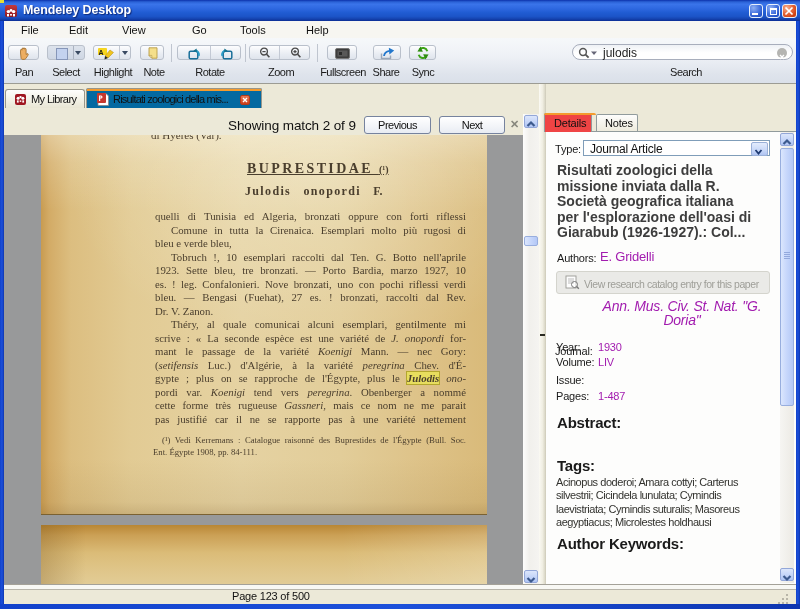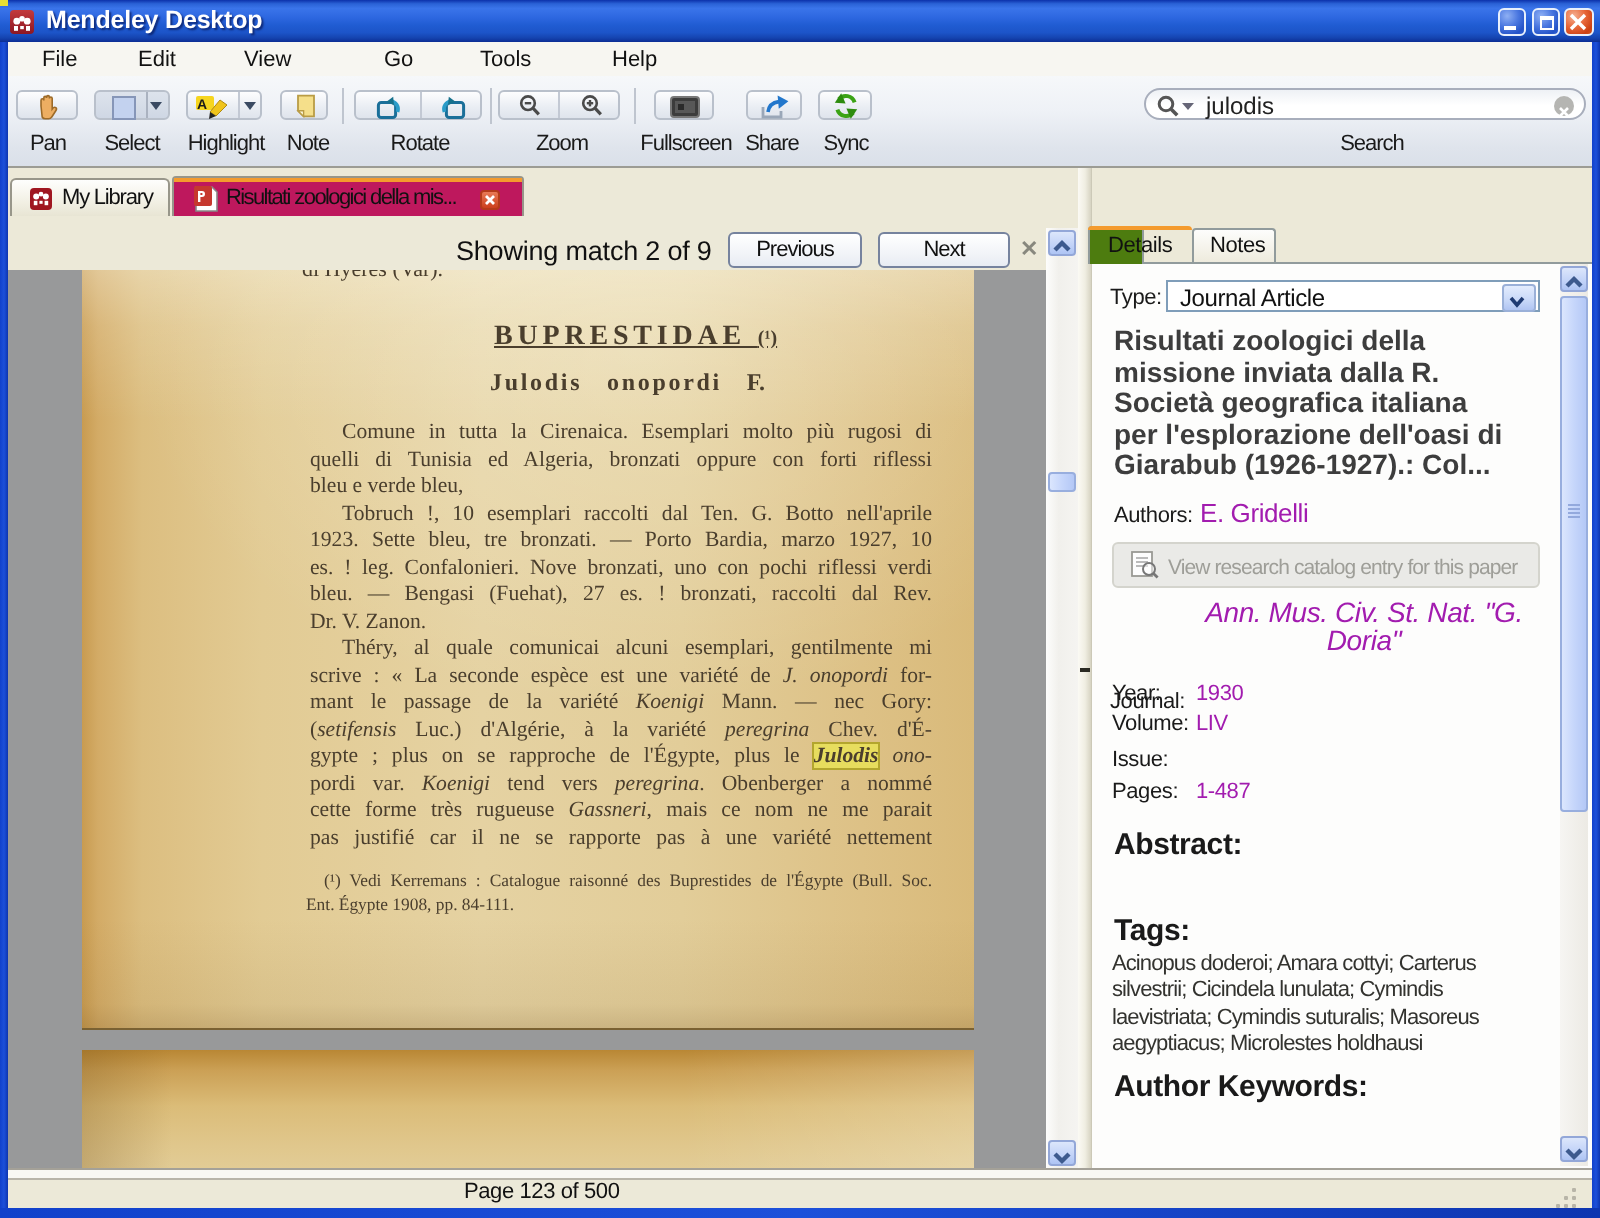--- a/index.html
+++ b/index.html
@@ -22,21 +22,21 @@
 .tlabel{top:66px;font-size:11px;color:#1a1a1a;letter-spacing:-0.5px;transform:translateX(-50%);white-space:nowrap;}
 .tsep{top:44px;width:1px;height:18px;background:#bfc5cf;}
 .tarrow{position:absolute;width:0;height:0;border-left:3.5px solid transparent;border-right:3.5px solid transparent;border-top:4px solid #3a4a62;}
 
 #searchbox{left:572px;top:44px;width:221px;height:16px;border:1px solid #a8aebc;border-radius:8px;background:linear-gradient(180deg,#eef1f5 0%,#fff 55%);box-sizing:border-box;}
 #searchtext{left:603px;top:46px;font-size:12px;color:#222;}
 
 #tabstrip{left:0;top:84px;width:800px;height:51px;background:#ece9d8;}
 #tab1{left:5px;top:89px;width:80px;height:19px;border:1px solid #98968a;border-bottom:none;border-radius:3px 3px 0 0;background:linear-gradient(180deg,#fefefd,#f2f0e4 60%,#e8e5d4);box-sizing:border-box;}
 #tab1 .txt{position:absolute;left:25px;top:3px;font-size:11px;letter-spacing:-0.6px;color:#111;}
-#tab2{left:86px;top:88px;width:176px;height:20px;border:1px solid #98968a;border-bottom:none;border-radius:2px 2px 0 0;background:#be185d;box-sizing:border-box;}
+#tab2{left:86px;top:88px;width:176px;height:20px;border:1px solid #98968a;border-bottom:none;border-radius:2px 2px 0 0;background:#0369a1;box-sizing:border-box;}
 #tab2 .orange{position:absolute;left:0;top:0;width:100%;height:2px;background:#f49b2e;}
 #tab2 .txt{position:absolute;left:26px;top:4px;font-size:11px;letter-spacing:-0.8px;color:#111;white-space:nowrap;}
 #tabclose{position:absolute;left:153px;top:6px;width:10px;height:10px;border-radius:2px;background:linear-gradient(180deg,#e87a55,#cc3f1c);border:1px solid #b53a1a;box-sizing:border-box;}
 
 #matchtext{left:228px;top:118px;font-size:13.5px;color:#111;letter-spacing:-0.1px;}
 .mbtn{top:116px;height:18px;border:1px solid #76839e;border-radius:3px;background:linear-gradient(180deg,#fff,#f2f4f8 60%,#e8ecf3);box-sizing:border-box;font-size:11px;letter-spacing:-0.5px;color:#111;text-align:center;line-height:16px;}
 #closex{left:510px;top:118px;font-size:11px;color:#88887e;font-weight:bold;}
 
 #docarea{left:4px;top:135px;width:519px;height:450px;background:#98999a;overflow:hidden;}
 #page1{position:absolute;left:37px;top:0px;width:446px;height:379px;
@@ -56,21 +56,21 @@
 .jn{text-align:left;white-space:nowrap;}
 #hl{background:#e7dd5e;outline:1px solid #b3a62e;font-weight:bold;}
 
 #dscroll{left:523px;top:114px;width:16px;height:471px;background:linear-gradient(90deg,#fdfdfc,#f1f0ec 40%,#f5f4f1);}
 .sbtn{width:14px;height:13px;border:1px solid #93a7d8;border-radius:2px;background:linear-gradient(180deg,#dce6fb,#c2d3f8 60%,#aec4f4);box-sizing:border-box;}
 .sthumb{width:14px;border:1px solid #98aede;border-radius:2px;background:linear-gradient(90deg,#dbe6fd,#c6d6fb 50%,#b4c8f6);box-sizing:border-box;}
 
 #splitter{left:539px;top:84px;width:7px;height:501px;background:linear-gradient(90deg,#fbfaf4,#f0eee2 50%,#d8d5c4 90%,#c5c2b0);}
 
 #panel{left:546px;top:131px;width:250px;height:452px;background:#fdfdfc;border-top:1px solid #919b9c;}
-#dtab{left:544px;top:113px;width:28px;height:19px;border:1px solid #919b9c;border-bottom:none;border-radius:2px 2px 0 0;background:#4d7c0f;box-sizing:border-box;}
+#dtab{left:544px;top:113px;width:48px;height:19px;border:1px solid #919b9c;border-bottom:none;border-radius:2px 2px 0 0;background:#ef4444;box-sizing:border-box;}
 #dtab .orange{position:absolute;left:-1px;top:-1px;width:52px;height:2px;background:#f49b2e;border-radius:2px 2px 0 0;}
 #dtab .txt{position:absolute;left:9px;top:3px;font-size:11px;letter-spacing:-0.2px;color:#111;}
 #ntab{left:596px;top:114px;width:42px;height:17px;border:1px solid #919b9c;border-bottom:none;border-radius:2px 2px 0 0;background:linear-gradient(180deg,#fdfdfc,#eeebdd);box-sizing:border-box;}
 #ntab .txt{position:absolute;left:8px;top:2px;font-size:11px;letter-spacing:-0.2px;color:#111;}
 .flabel{font-size:11px;letter-spacing:-0.2px;color:#1a1a1a;}
 .fvalue{font-size:11px;letter-spacing:-0.2px;color:#a21caf;text-align:center;}
 #typedd{left:583px;top:140px;width:187px;height:16px;border:1px solid #7f9db9;background:#fff;box-sizing:border-box;}
 #typedd .txt{position:absolute;left:6px;top:1px;font-size:12px;color:#111;letter-spacing:-0.2px;}
 #ddbtn{position:absolute;right:1px;top:1px;width:15px;height:12px;border:1px solid #9ab0d8;border-radius:2px;background:linear-gradient(180deg,#e3ecfd,#c8d8f8 60%,#b0c4f2);}
 #ptitle{left:557px;top:163px;width:220px;font-size:14px;font-weight:bold;color:#3d3d3d;line-height:15.6px;letter-spacing:0px;}
@@ -255,22 +255,22 @@
   <div class="abs mbtn" style="left:439px;width:66px;">Next</div>
   <div class="abs" id="closex">✕</div>
 
   <div class="abs" id="docarea">
     <div id="page1"></div>
     <div id="page2"></div>
     <div class="scan abs" style="left:147px;top:-6px;font-size:11px;">di Hyères (Var).</div>
     <div class="scan abs" style="left:243px;top:26px;font-size:14px;font-weight:bold;letter-spacing:2.4px;text-decoration:underline;">BUPRESTIDAE <span style="font-size:10px;letter-spacing:0;"> (¹)</span></div>
     <div class="scan abs" style="left:241px;top:48.5px;font-size:12px;font-weight:bold;letter-spacing:1.35px;word-spacing:8px;">Julodis onopordi <span style="letter-spacing:0;">F.</span></div>
     <div class="scan abs" id="bodytext" style="left:151px;top:75px;width:311px;font-size:10.8px;line-height:13.5px;">
+      <div class="jl">quelli di Tunisia ed Algeria, bronzati oppure con forti riflessi</div>
       <div class="jl" style="text-indent:16px;">Comune in tutta la Cirenaica. Esemplari molto più rugosi di</div>
-      <div class="jl">quelli di Tunisia ed Algeria, bronzati oppure con forti riflessi</div>
       <div class="jn">bleu e verde bleu,</div>
       <div class="jl" style="text-indent:16px;">Tobruch !, 10 esemplari raccolti dal Ten. G.&nbsp;Botto nell'aprile</div>
       <div class="jl">1923. Sette bleu, tre bronzati. — Porto Bardia, marzo 1927, 10</div>
       <div class="jl">es. ! leg. Confalonieri. Nove bronzati, uno con pochi riflessi verdi</div>
       <div class="jl">bleu. — Bengasi (Fuehat), 27 es. ! bronzati, raccolti dal Rev.</div>
       <div class="jn">Dr. V. Zanon.</div>
       <div class="jl" style="text-indent:16px;">Théry, al quale comunicai alcuni esemplari, gentilmente mi</div>
       <div class="jl">scrive : « La seconde espèce est une variété de <i>J. onopordi</i> for-</div>
       <div class="jl">mant le passage de la variété <i>Koenigi</i> Mann. — nec Gory:</div>
       <div class="jl">(<i>setifensis</i> Luc.) d'Algérie, à la variété <i>peregrina</i> Chev. d'É-</div>

